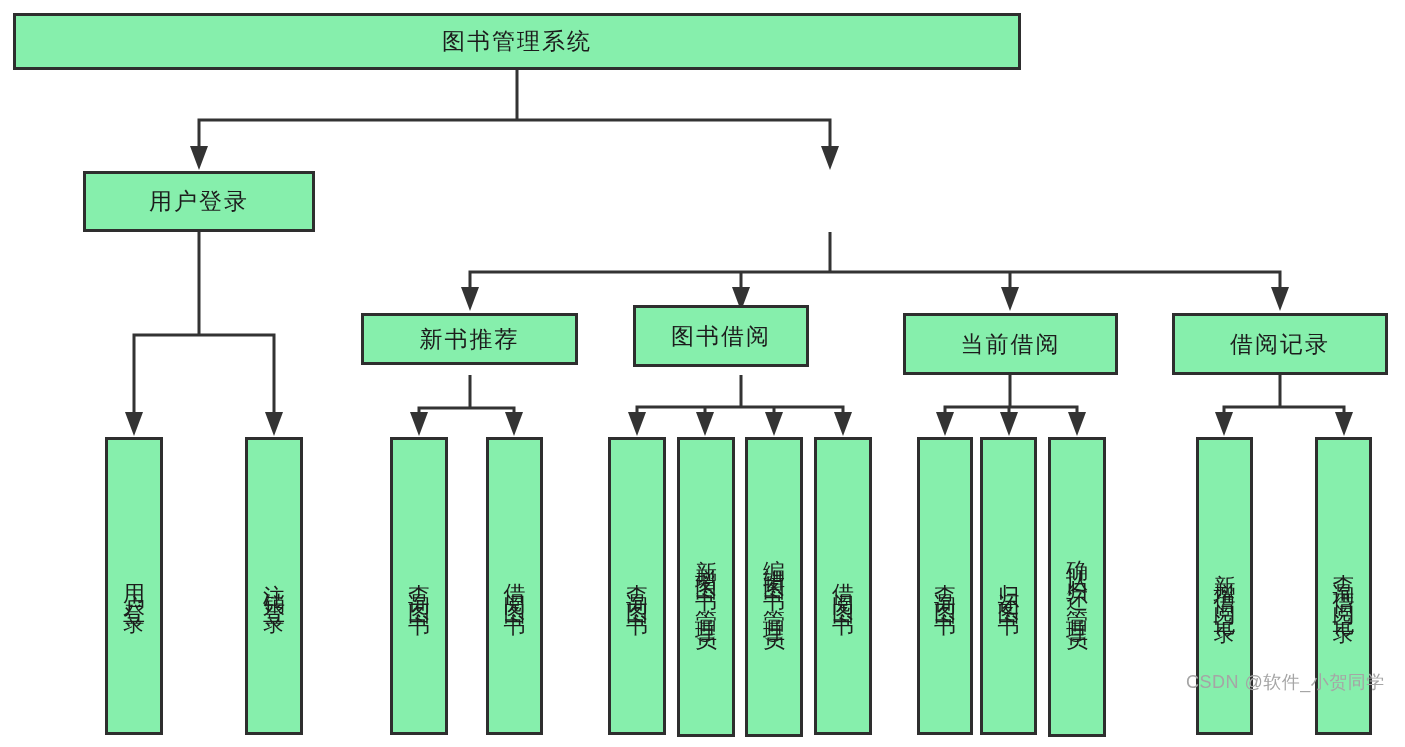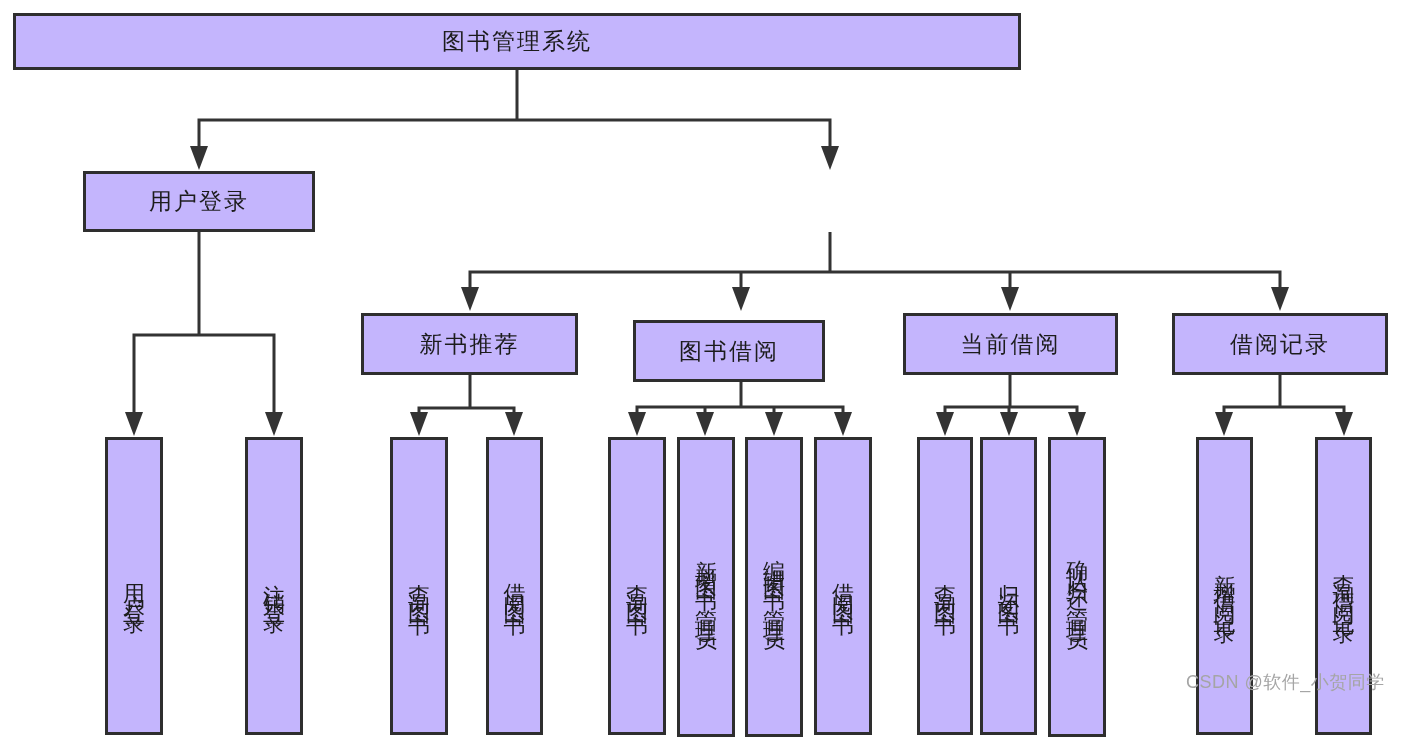--- a/index.html
+++ b/index.html
@@ -13,21 +13,21 @@
   }
   #connectors {
     position: absolute;
     left: 0; top: 0;
     width: 1405px; height: 747px;
     z-index: 1;
   }
   .node {
     position: absolute;
     box-sizing: border-box;
-    background: #c4b5fd;
+    background: #86efac;
     border: 3px solid #2e2e2e;
     display: flex;
     align-items: center;
     justify-content: center;
     z-index: 2;
     color: #1c1c1c;
   }
   .hbox {
     font-size: 23px;
     letter-spacing: 2px;
@@ -116,24 +116,24 @@
   </svg>
 
   <div class="node hbox" style="left:13px; top:13px; width:1008px; height:57px;">
     <span>图书管理系统</span>
   </div>
 
   <div class="node hbox" style="left:83px; top:171px; width:232px; height:61px;">
     <span>用户登录</span>
   </div>
 
-  <div class="node hbox" style="left:361px; top:313px; width:217px; height:62px;">
+  <div class="node hbox" style="left:361px; top:313px; width:217px; height:52px;">
     <span>新书推荐</span>
   </div>
-  <div class="node hbox" style="left:633px; top:320px; width:192px; height:62px;text-align:right;">
+  <div class="node hbox" style="left:633px; top:305px; width:176px; height:62px;text-align:right;">
     <span>图书借阅</span>
   </div>
   <div class="node hbox" style="left:903px; top:313px; width:215px; height:62px;justify-content:center;">
     <span>当前借阅</span>
   </div>
   <div class="node hbox" style="left:1172px; top:313px; width:216px; height:62px;">
     <span>借阅记录</span>
   </div>
 
   <div class="node vbox" style="left:105px; top:437px; width:58px; height:298px;">

